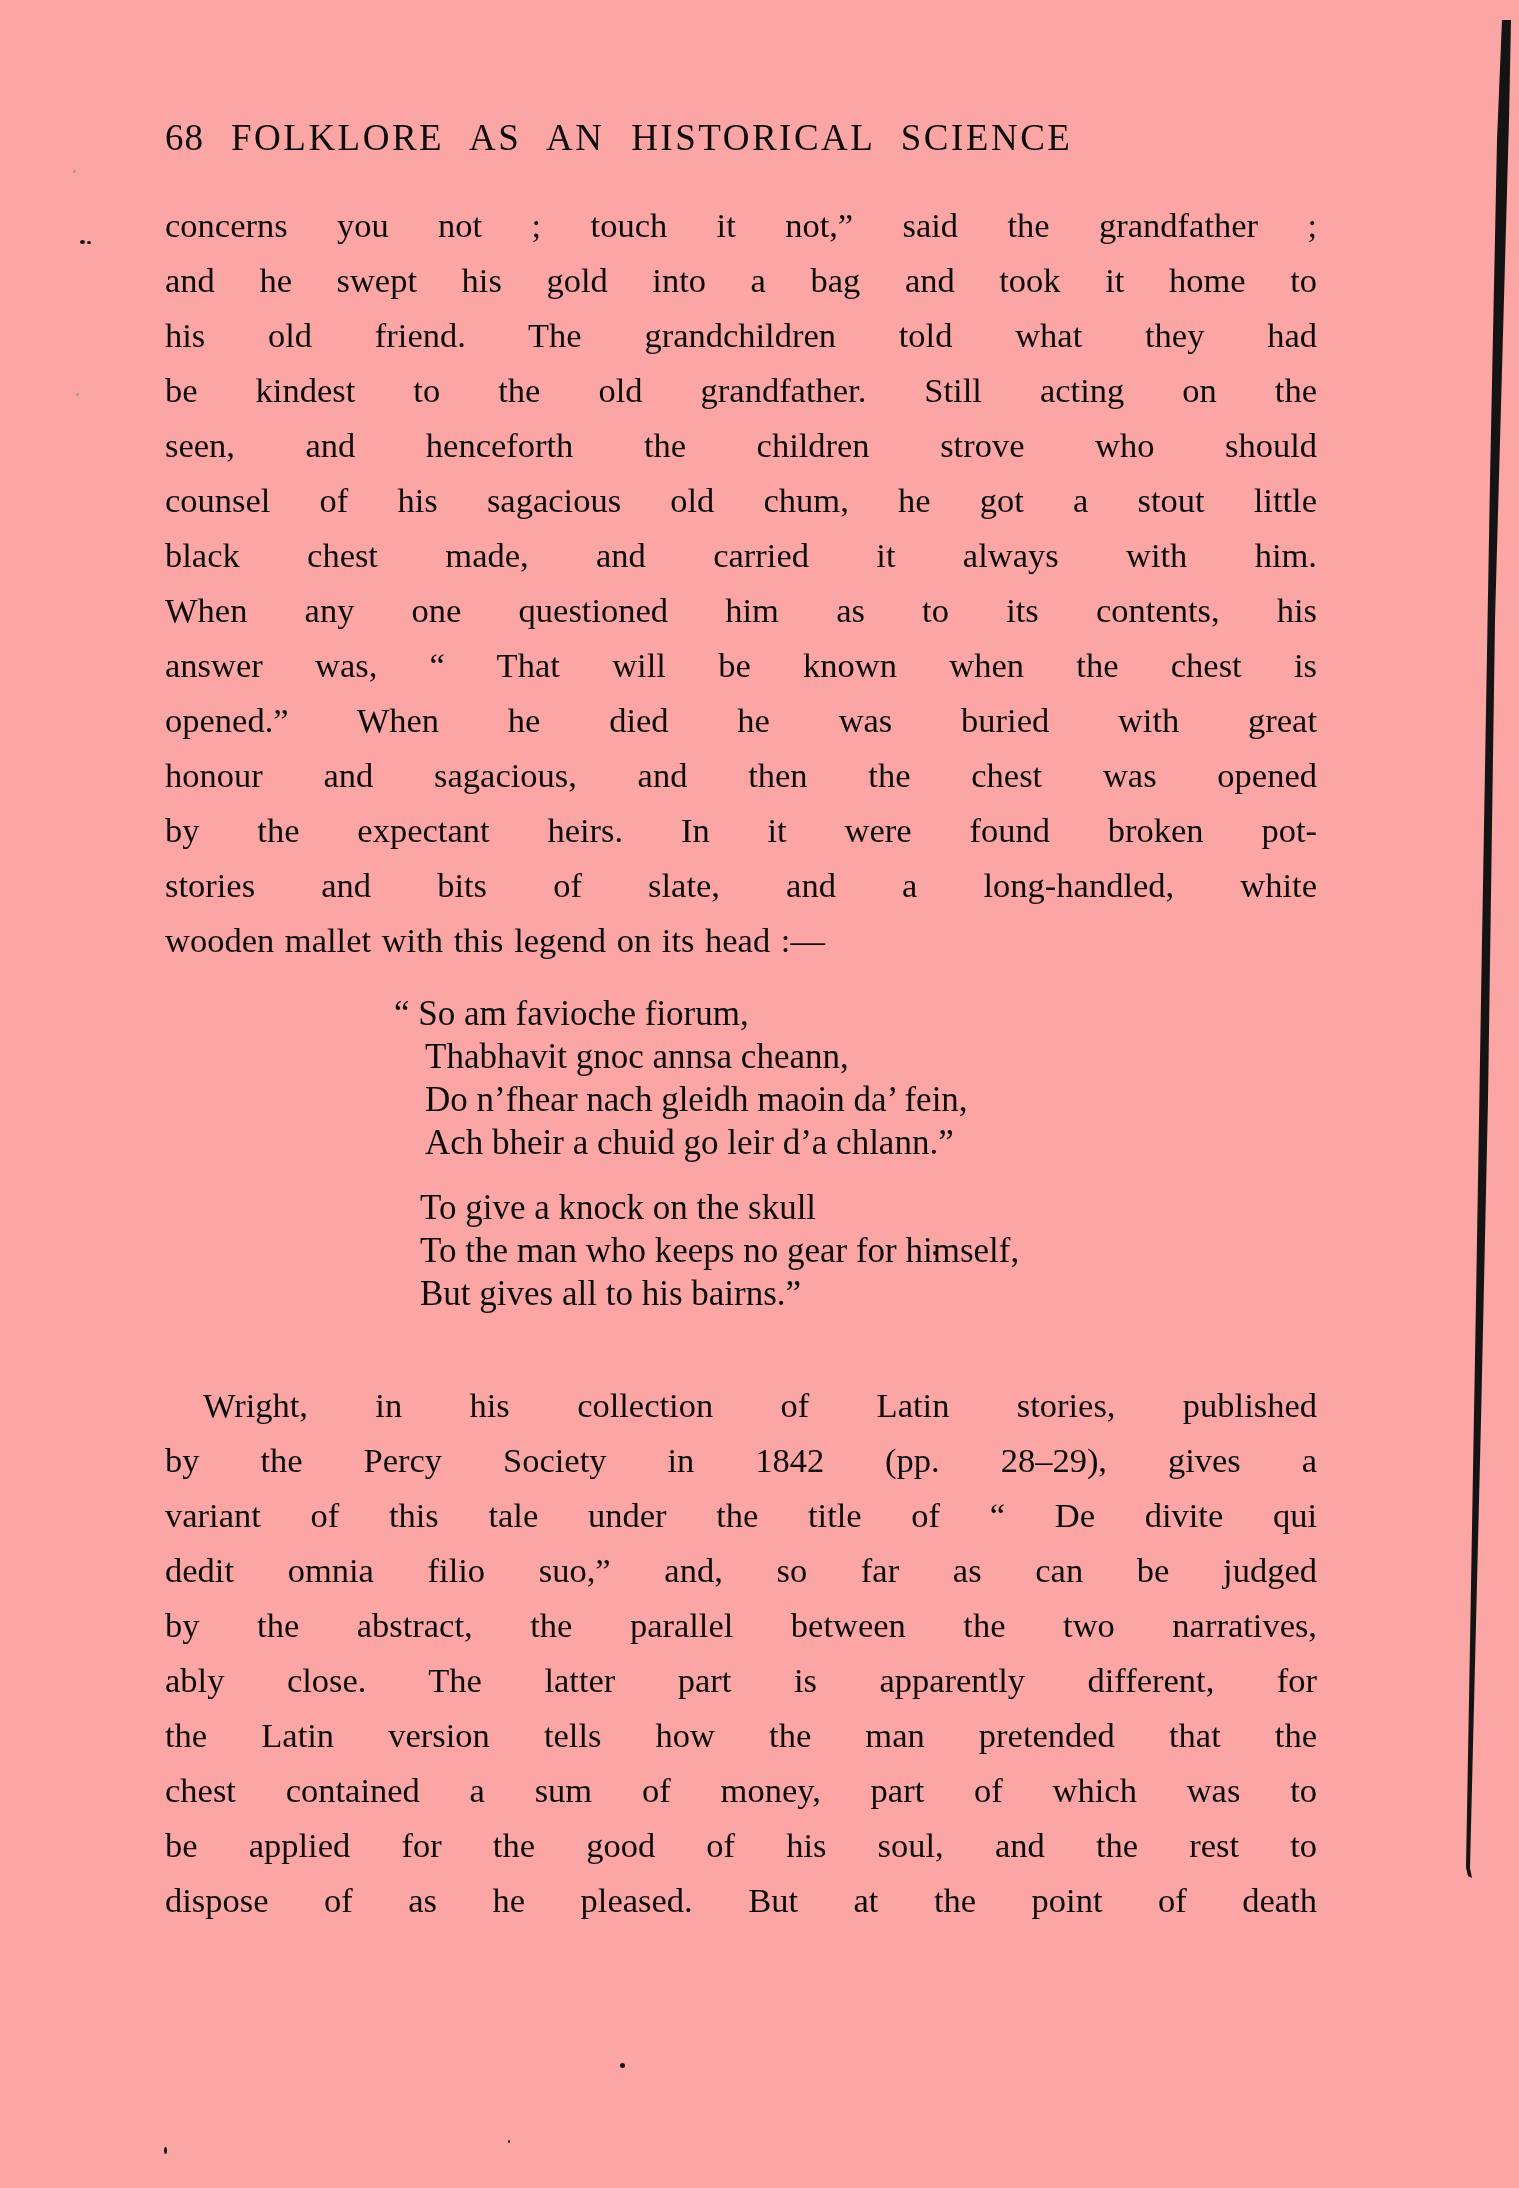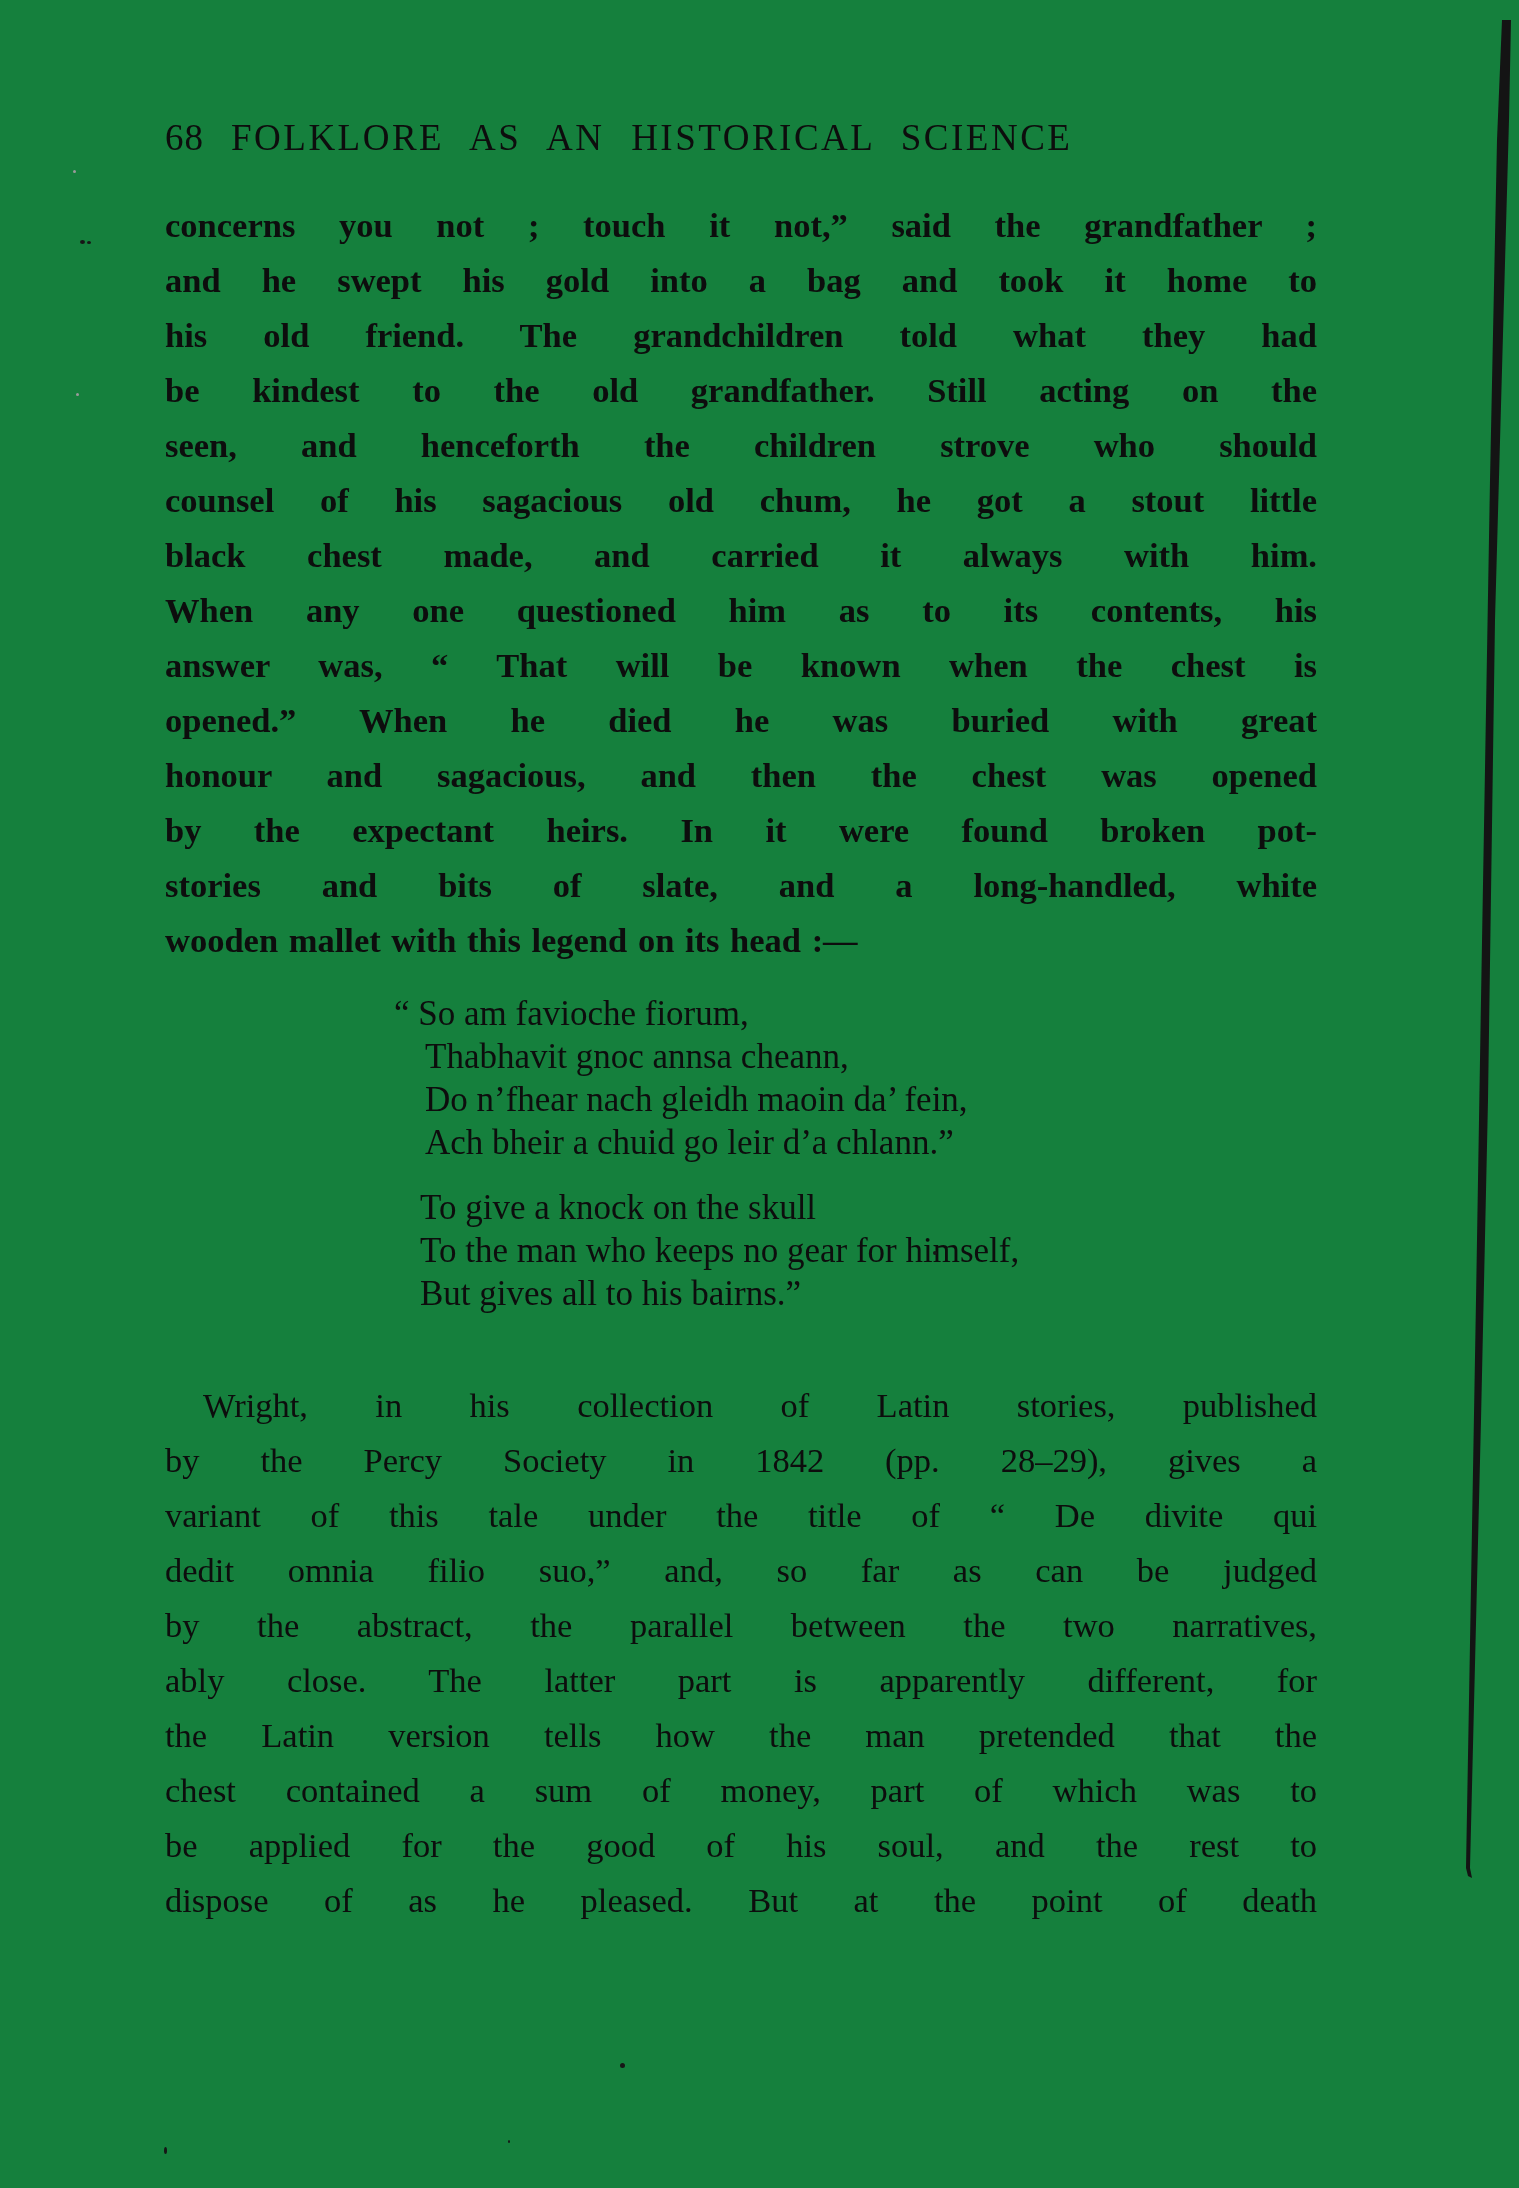--- a/index.html
+++ b/index.html
@@ -1,19 +1,19 @@
 <!DOCTYPE html>
 <html><head>
 <meta charset="utf-8">
 <style>
   html,body{margin:0;padding:0;background:#e8e8e8;}
   .page{
     position:relative;
     width:1519px;height:2188px;
-    background:#15803d;
+    background:#fca5a5;
     overflow:hidden;
     font-family:"Liberation Serif","DejaVu Serif",serif;
     color:#0d0d0d;
     -webkit-font-smoothing:antialiased;
   }
   
   .header{
     position:absolute;left:165px;top:116px;width:1086px;
     display:flex;align-items:baseline;gap:27px;
     font-size:37px;
@@ -30,21 +30,21 @@
     height:55px;line-height:55px;
     text-align:justify;
     -moz-text-align-last:justify;
     text-align-last:justify;
     word-spacing:2px;
     white-space:normal;
   }
   .para .ln.last{
     text-align:left;text-align-last:left;
   }
-  #para1{top:198px;font-weight:bold;}
+  #para1{top:198px;}
   #para2{top:1378px;}
   #para2 .ln.indent{ text-indent:38px; }
   
   .stanza{
     position:absolute;
     font-size:35px;
   }
   .stanza .vln{
     height:43px;line-height:43px;
     white-space:nowrap;

